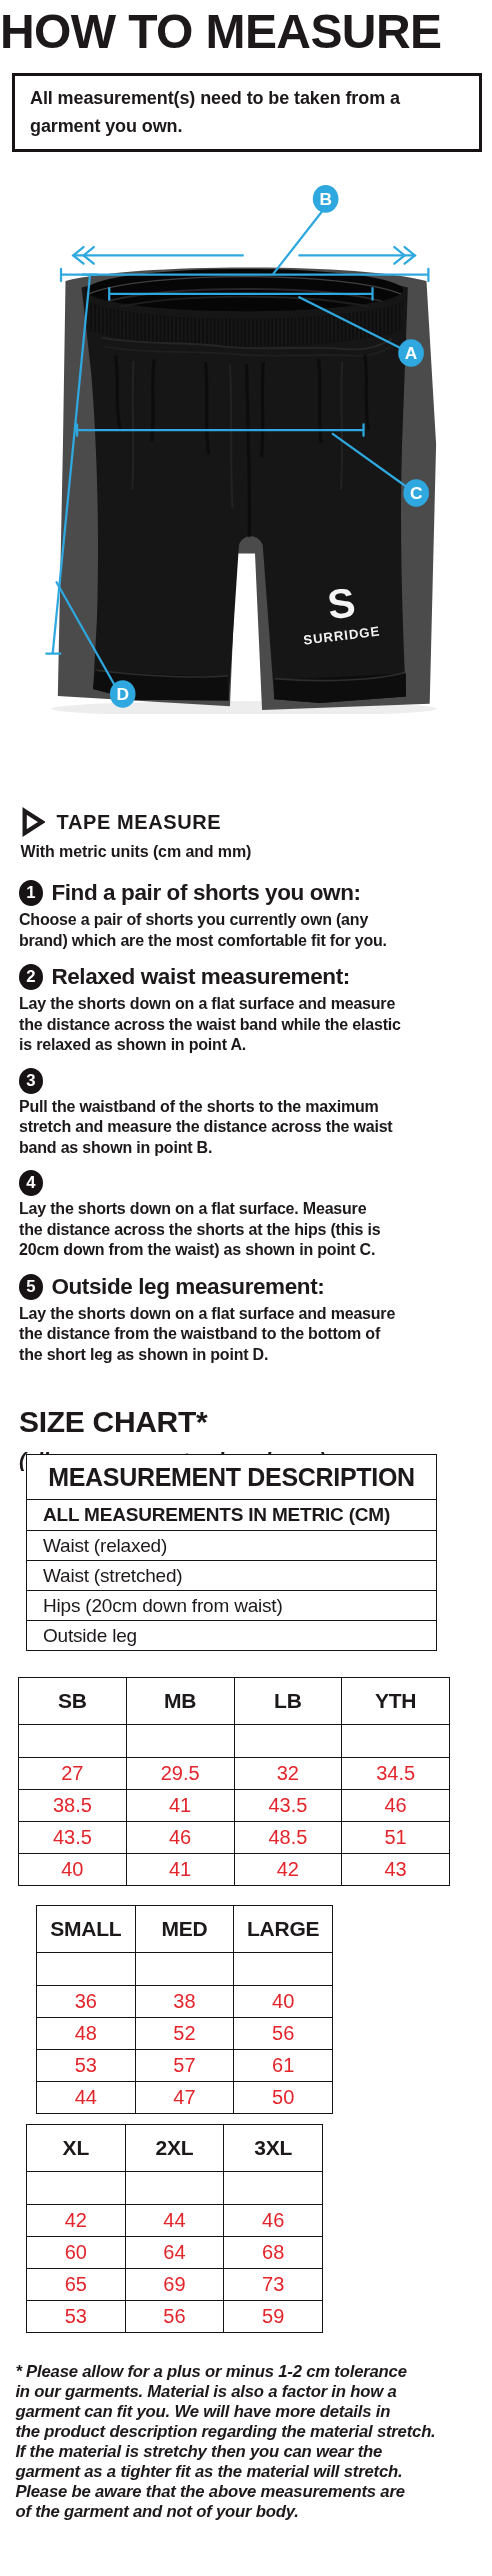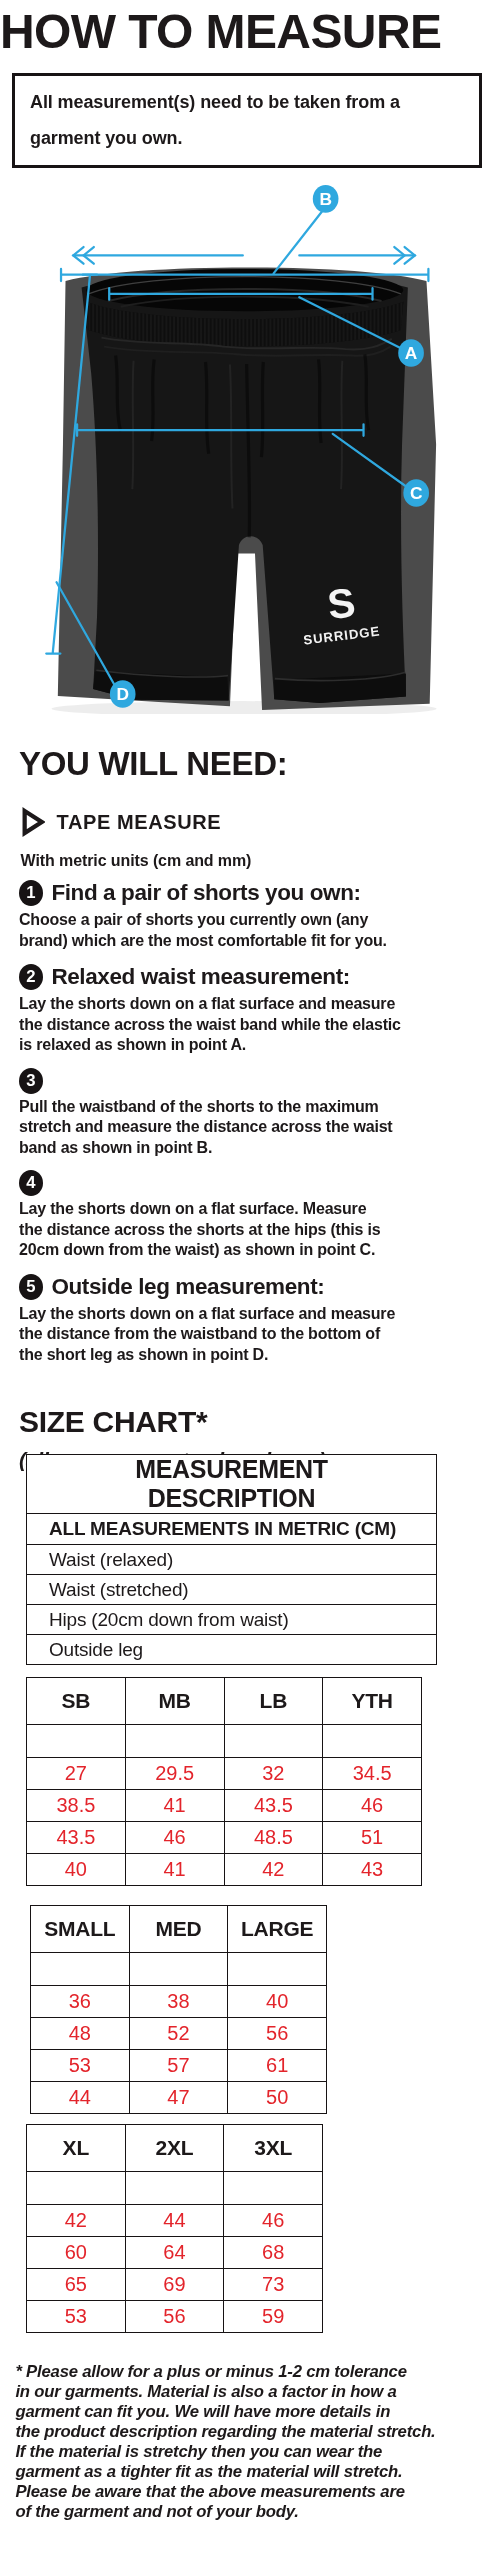--- a/index.html
+++ b/index.html
@@ -19,33 +19,33 @@
     top:3.9px;left:0;
     font-size:48px;font-weight:800;letter-spacing:-0.6px;
     color:#1D191A;white-space:nowrap;
   }
   .notice-box{
     top:73px;left:11.6px;width:470px;box-sizing:border-box;
     border:3.2px solid #171314;
     padding:7.7px 15.4px 9px 15.4px;
   }
   .notice-text{
-    font-size:18px;font-weight:700;line-height:36px;
+    font-size:18px;font-weight:700;line-height:28px;
     white-space:pre-line;letter-spacing:-0.1px;
   }
 
   
   .figure-wrap{top:168px;left:18px;width:456px;height:546px;}
 
   
   .ywn-heading{top:745px;left:19px;font-size:33px;font-weight:800;letter-spacing:-0.3px;}
   .tape{top:807px;left:20.6px;}
   .tape-row{display:flex;align-items:center;gap:11.6px;}
   .tape-label{font-size:20px;font-weight:800;letter-spacing:0.6px;}
-  .tape-note{margin-top:15px;font-size:16px;font-weight:700;letter-spacing:-0.1px;}
+  .tape-note{margin-top:6px;font-size:16px;font-weight:700;letter-spacing:-0.1px;}
 
   
   .steps{top:879px;left:19px;width:460px;}
   .step{margin-bottom:11.6px;}
   .step-head{display:flex;align-items:center;gap:8.4px;}
   .step-num{
     flex:0 0 auto;width:24px;height:26px;border-radius:50%;
     background:#171314;color:#ffffff;
     display:flex;align-items:center;justify-content:center;
     font-size:16.7px;font-weight:800;
@@ -56,32 +56,32 @@
     white-space:pre-line;letter-spacing:-0.2px;
   }
 
   
   .size-chart-heading{top:1405px;left:19px;display:flex;align-items:baseline;gap:9px;flex-direction:column;}
   .size-chart-title{font-size:30px;font-weight:800;letter-spacing:-0.3px;}
   .size-chart-note{font-size:21px;font-weight:700;letter-spacing:-0.2px;font-style:italic;}
 
   table{border-collapse:collapse;background:#fff;}
   .desc-table{top:1454px;left:26px;width:411px;}
-  .desc-table td{border:1.9px solid #171314;padding:0 22px;}
+  .desc-table td{border:1.9px solid #171314;padding:0 16px;}
   .desc-header-cell{height:44px;text-align:center;font-size:25px;font-weight:800;letter-spacing:-0.3px;}
   .desc-sub-cell{height:30px;font-size:19px;font-weight:800;letter-spacing:-0.2px;}
   .desc-row-cell{height:29px;font-size:19px;font-weight:400;letter-spacing:-0.2px;}
 
   .size-table{table-layout:fixed;}
   .size-table th,.size-table td{border:1.9px solid #171314;}
   .size-table th{height:44px;font-size:21px;font-weight:800;text-align:center;letter-spacing:-0.2px;}
   .size-table .empty-row td{height:30px;}
   .size-table .value-row td{height:29px;text-align:center;font-size:20px;font-weight:400;color:#E3242B;}
-  #size-table-0{top:1677px;left:26px;width:396px;padding-left:24px;}
-  #size-table-1{top:1905px;left:30px;width:297px;}
+  #size-table-0{top:1677px;left:18px;width:432px;padding-left:24px;}
+  #size-table-1{top:1905px;left:36px;width:297px;}
   #size-table-2{top:2124px;left:26px;width:297px;}
 
   
   .footnote{
     top:2362px;left:15.4px;width:475px;
     font-size:16.7px;font-weight:700;font-style:italic;line-height:20px;
     white-space:pre-line;letter-spacing:-0.2px;
   }
 </style>
 </head>
@@ -172,21 +172,20 @@
 
         <ellipse cx="620" cy="506" rx="20" ry="21.5" fill="#2FA8DF"></ellipse>
         <text x="620" y="516" text-anchor="middle" font-size="27" font-weight="800" fill="#ffffff">C</text>
 
         <ellipse cx="163" cy="819" rx="20" ry="21.5" fill="#2FA8DF"></ellipse>
         <text x="163" y="829" text-anchor="middle" font-size="27" font-weight="800" fill="#ffffff">D</text>
       </g>
     </svg>
   </div>
 
-  <div class="abs ywn-heading">YOU WILL NEED:</div>
 
   <div class="abs tape">
     <div class="tape-row">
       <svg width="24.4" height="30" viewBox="0 0 40 46">
         <path d="M 6,5 L 34,23 L 6,41 Z" fill="none" stroke="#1D191A" stroke-width="7"></path>
       </svg>
       <span class="tape-label">TAPE MEASURE</span>
     </div>
     <div class="tape-note">With metric units (cm and mm)</div>
   </div>

